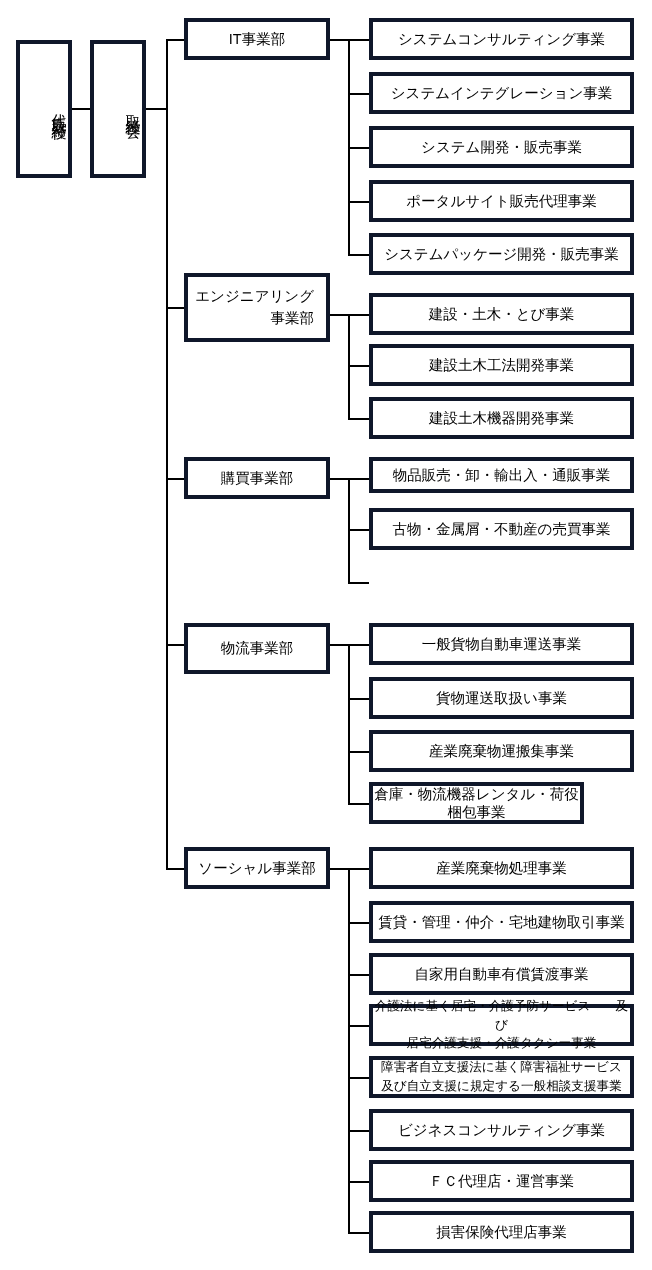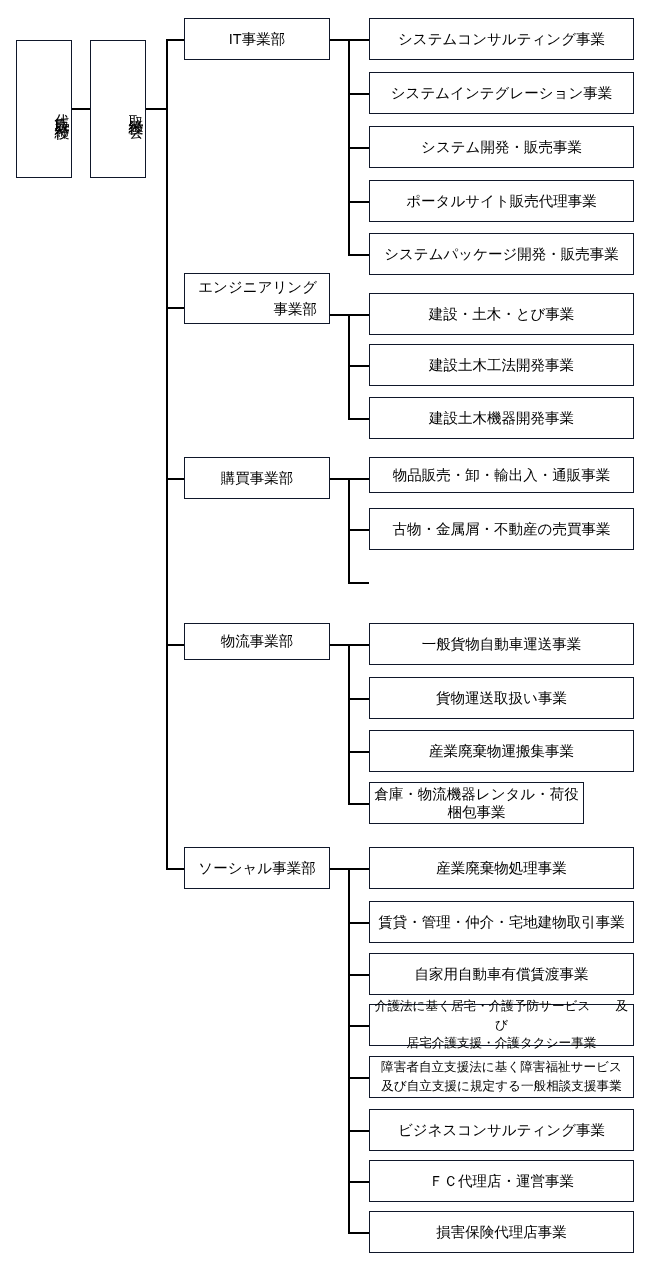--- a/index.html
+++ b/index.html
@@ -14,21 +14,21 @@
   #chart-root {
     position: relative;
     width: 652px;
     height: 1270px;
     background: #ffffff;
     overflow: hidden;
   }
   .node {
     position: absolute;
     box-sizing: border-box;
-    border: 1px solid #0f172a;
+    border: 4px solid #0f172a;
     background: #ffffff;
     display: flex;
     align-items: center;
     justify-content: center;
     text-align: center;
     line-height: 1.25;
     color: #000000;
     z-index: 3;
   }
   .node .label {
@@ -115,21 +115,21 @@
   <div class="node leaf" style="left:369px; top:180px; width:265px; height:42px;">
     <span class="label">ポータルサイト販売代理事業</span>
   </div>
 
   <div class="line h" style="left:348px; top:254px; width:21px;"></div>
   <div class="node leaf" style="left:369px; top:233px; width:265px; height:42px;">
     <span class="label">システムパッケージ開発・販売事業</span>
   </div>
 
   <div class="line h" style="left:166px; top:307px; width:18px;"></div>
-  <div class="node division two-line" style="left:184px; top:273px; width:146px; height:51px;">
+  <div class="node division two-line" style="left:184px; top:273px; width:146px; height:69px;">
     <span class="label">エンジニアリング
 事業部</span>
   </div>
   <div class="line h" style="left:330px; top:314px; width:20px;"></div>
   <div class="line v" style="left:348px; top:314px; height:104px;"></div>
 
   <div class="line h" style="left:348px; top:314px; width:21px;"></div>
   <div class="node leaf" style="left:369px; top:293px; width:265px; height:42px;">
     <span class="label">建設・土木・とび事業</span>
   </div>
@@ -157,21 +157,21 @@
   </div>
 
   <div class="line h" style="left:348px; top:529px; width:21px;"></div>
   <div class="node leaf" style="left:369px; top:508px; width:265px; height:42px;">
     <span class="label">古物・金属屑・不動産の売買事業</span>
   </div>
 
   <div class="line h" style="left:348px; top:582px; width:21px;"></div>
 
   <div class="line h" style="left:166px; top:644px; width:18px;"></div>
-  <div class="node division" style="left:184px; top:623px; width:146px; height:37px;">
+  <div class="node division" style="left:184px; top:623px; width:146px; height:51px;">
     <span class="label">物流事業部</span>
   </div>
   <div class="line h" style="left:330px; top:644px; width:20px;"></div>
   <div class="line v" style="left:348px; top:644px; height:159px;"></div>
 
   <div class="line h" style="left:348px; top:644px; width:21px;"></div>
   <div class="node leaf" style="left:369px; top:623px; width:265px; height:42px;">
     <span class="label">一般貨物自動車運送事業</span>
   </div>
 

